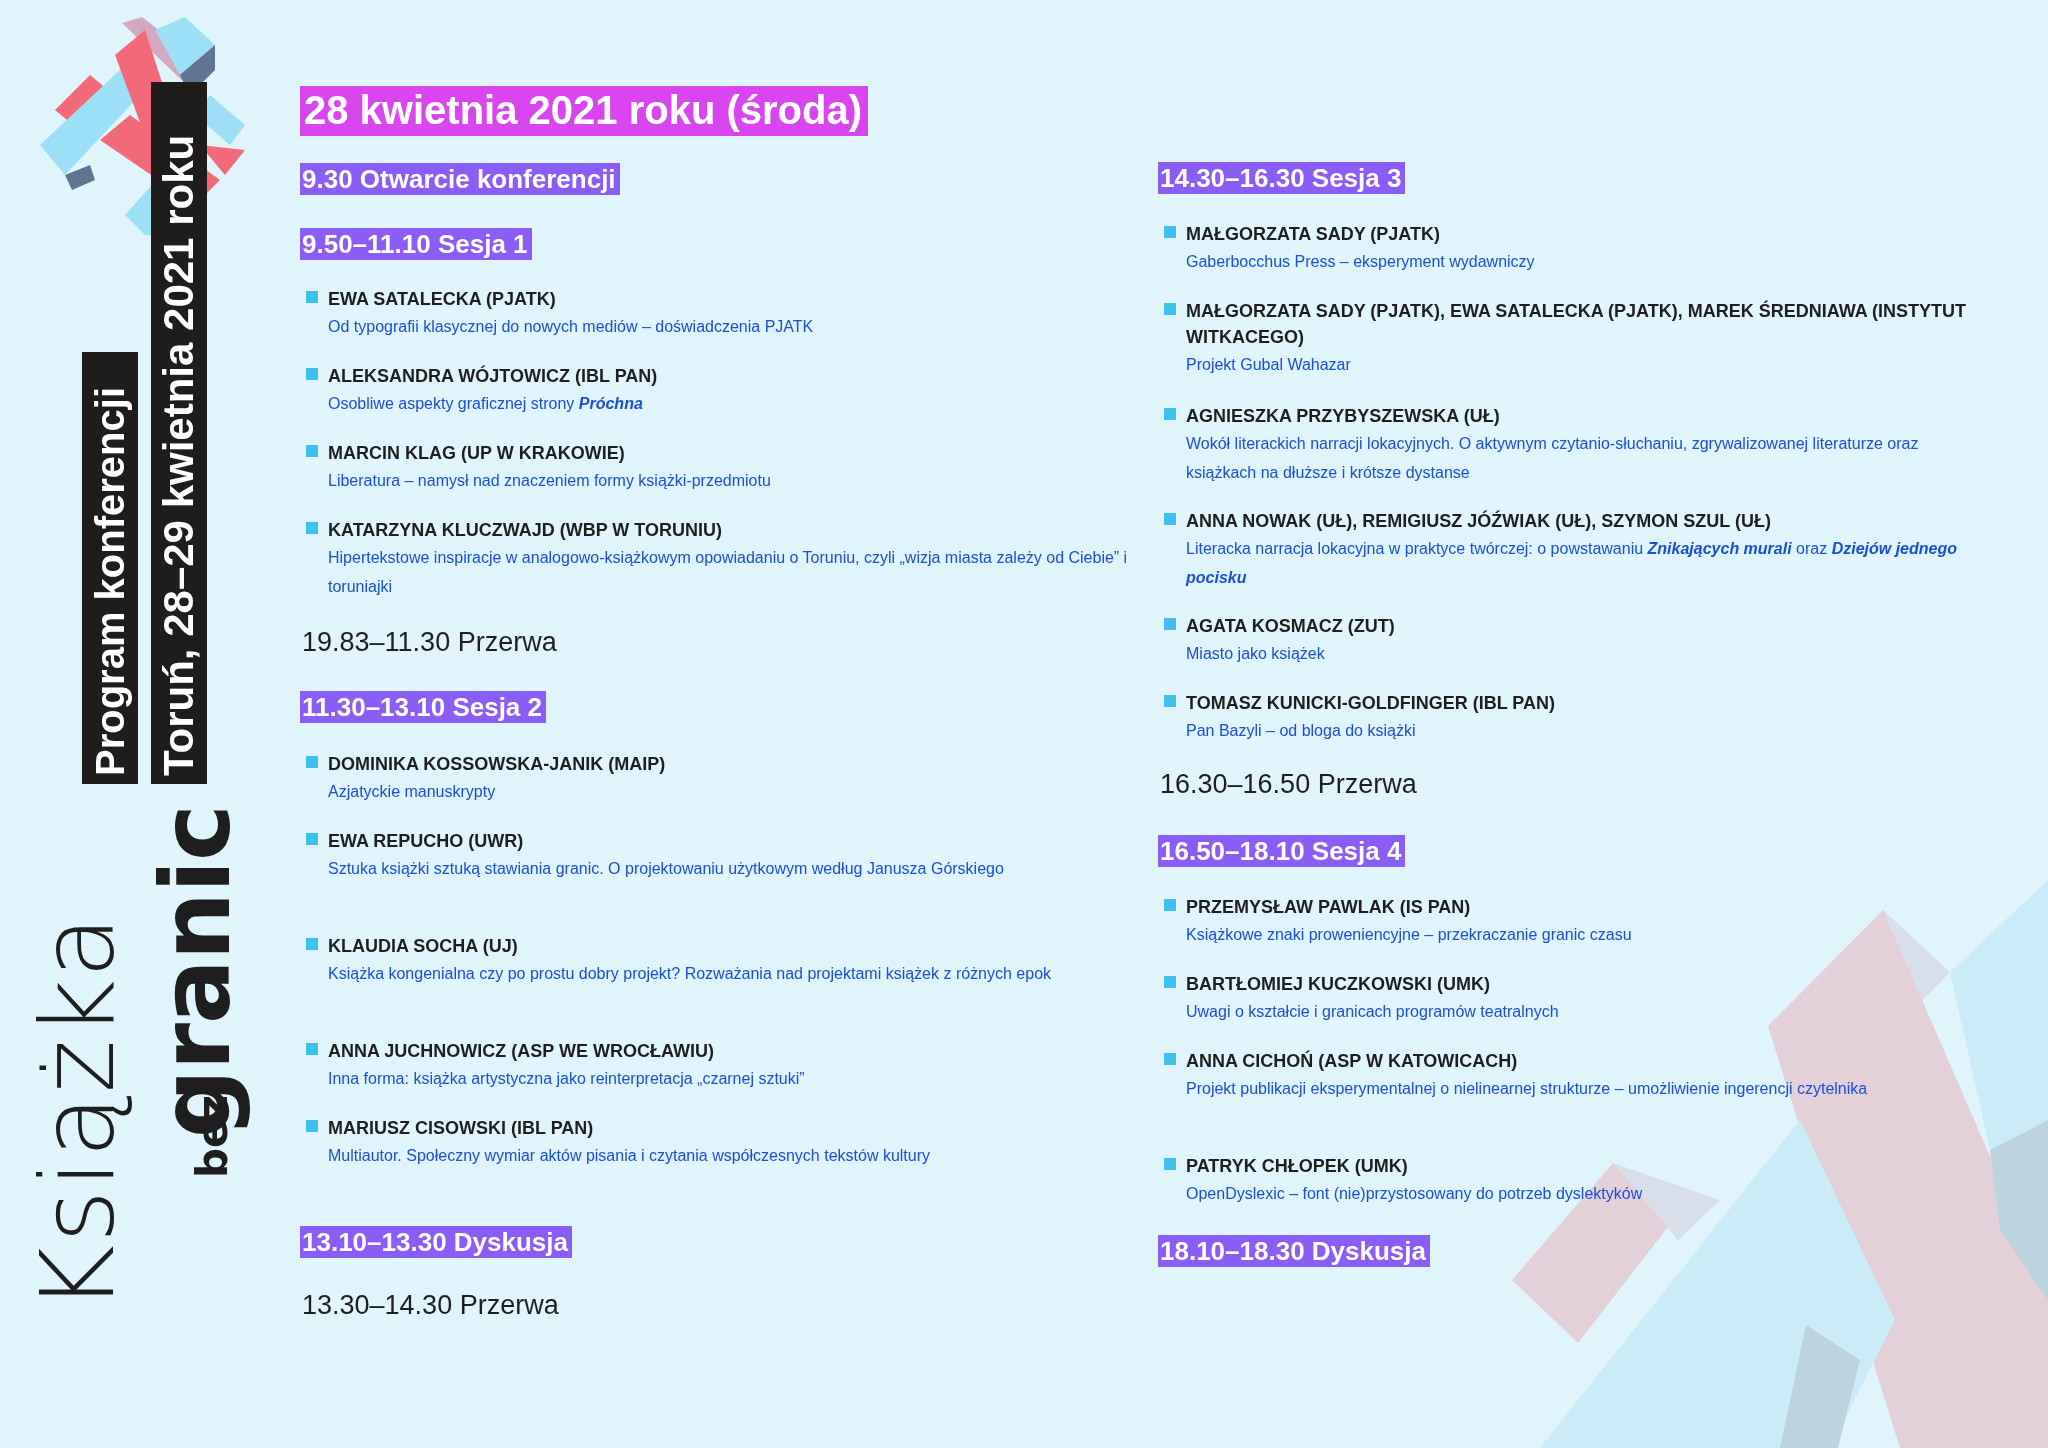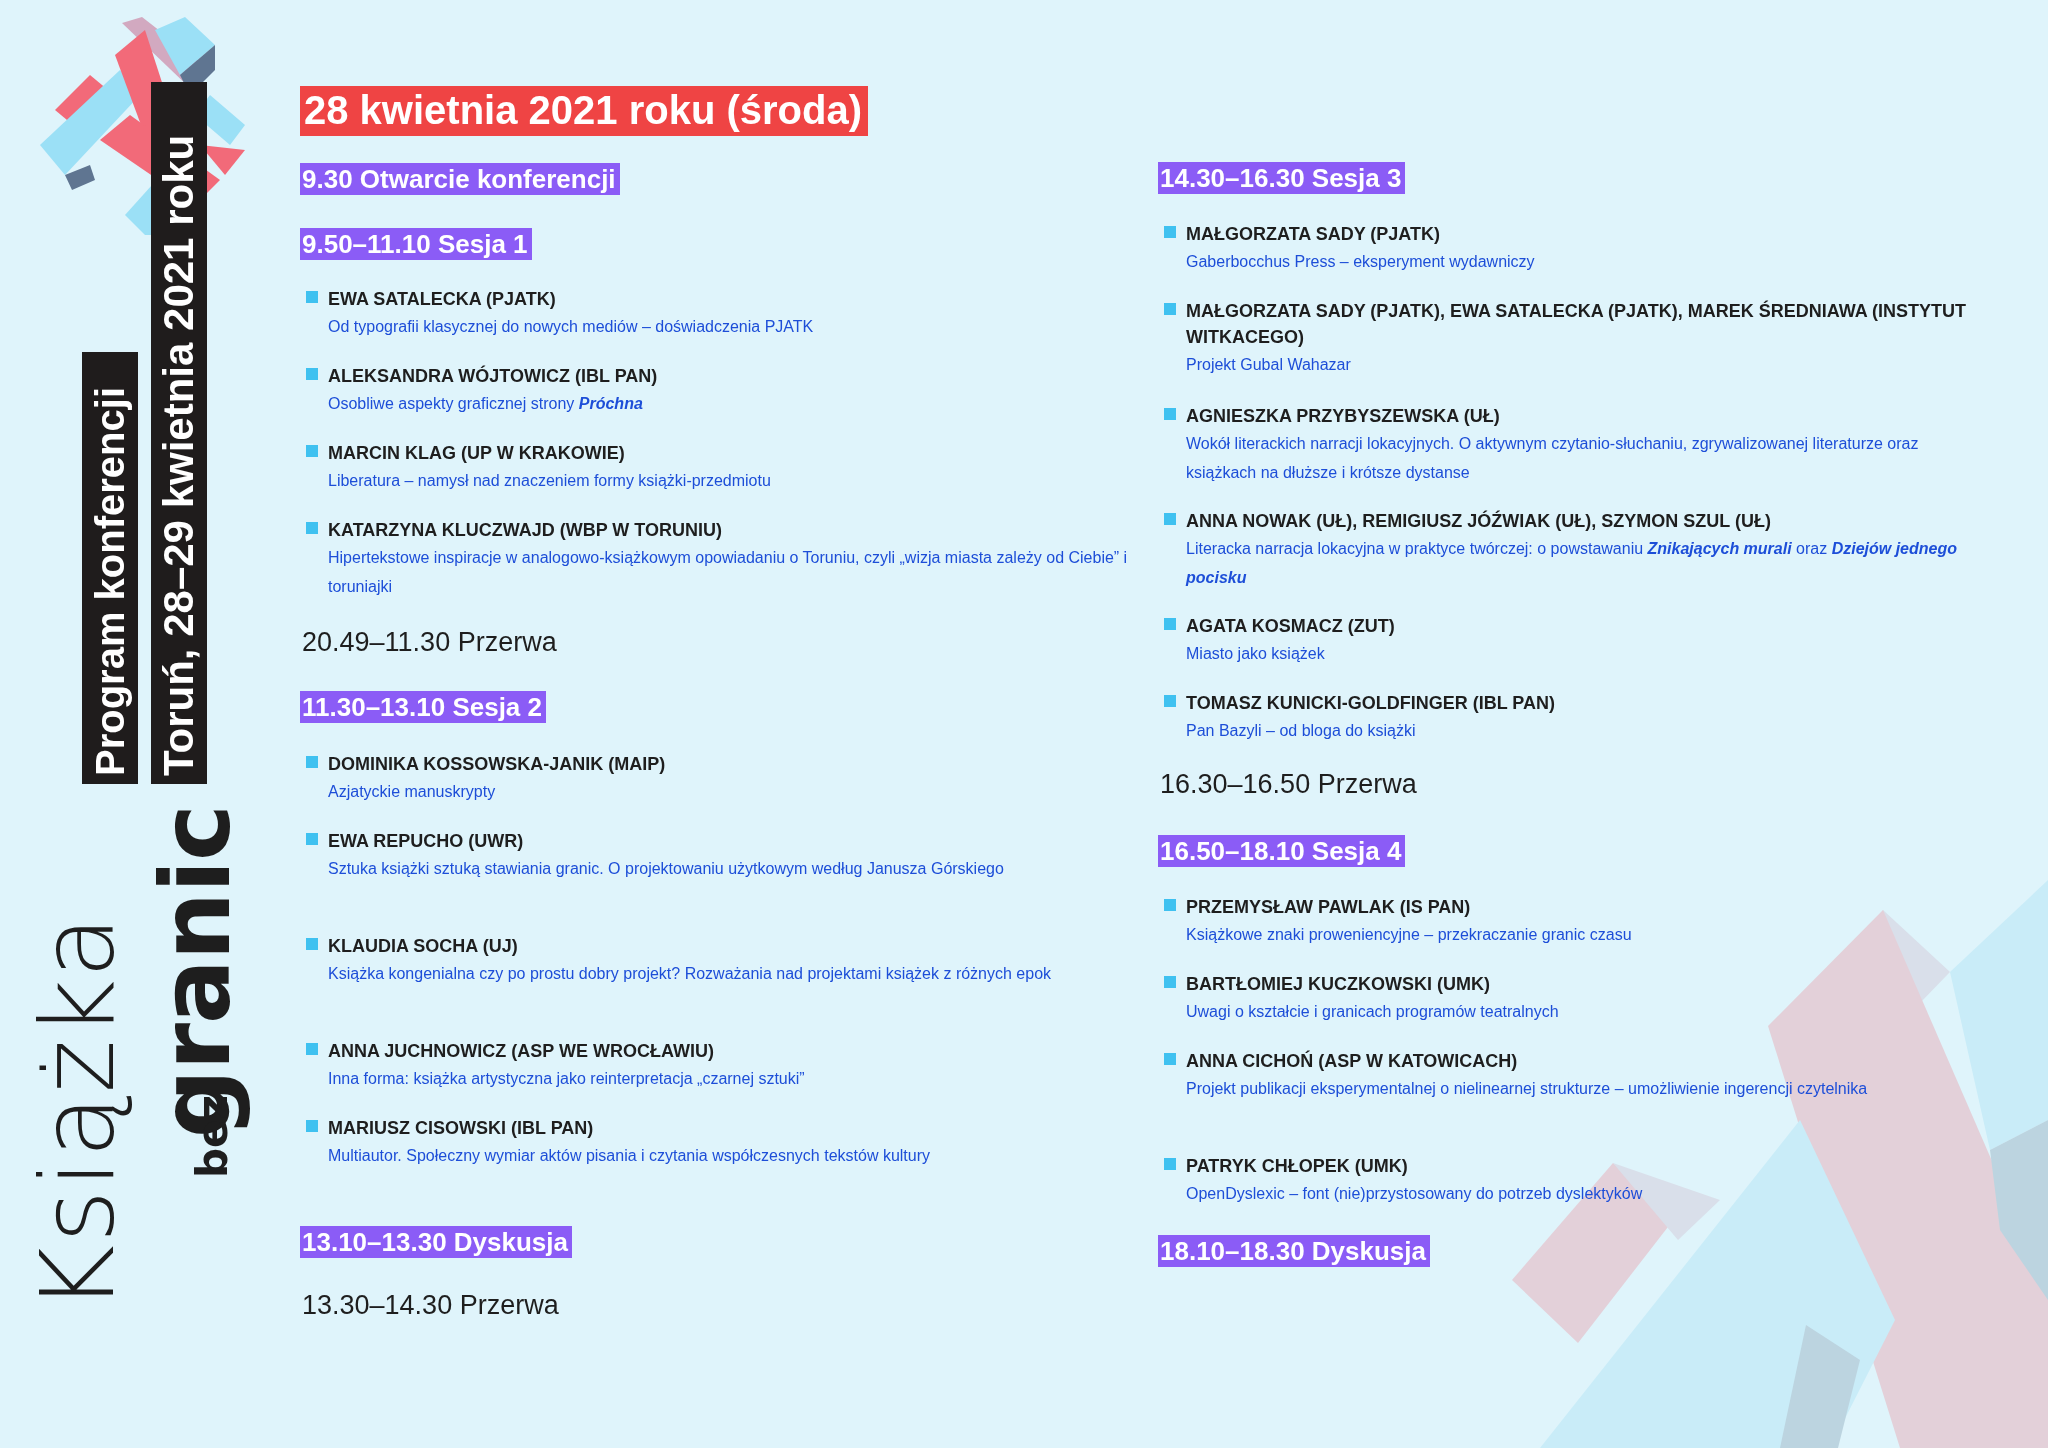--- a/index.html
+++ b/index.html
@@ -27,21 +27,21 @@
   .brand-granic { left:140px; top:1138px; font-size:96px; font-weight:bold; font-family:"DejaVu Sans", sans-serif; letter-spacing:-1px; }
   .brand-bez { left:188px; top:1178px; font-size:42px; font-weight:bold; font-family:"DejaVu Sans", sans-serif; }
 
   
   .col { position:absolute; top:0; }
   .col-left { left:300px; width:840px; }
   .col-right { left:1158px; width:820px; }
 
   .day-heading {
     position:absolute; left:300px; top:86px;
-    background:#ef4444; color:#fff; font-weight:bold; font-size:40px;
+    background:#d946ef; color:#fff; font-weight:bold; font-size:40px;
     padding:2px 6px 4px 4px; line-height:44px;
   }
   .hl {
     position:absolute; display:inline-block; background:#8b5cf6; color:#fff;
     font-weight:bold; font-size:26px; line-height:32px; padding:0 4px 0 2px;
     white-space:nowrap;
   }
   .break { position:absolute; font-size:27px; color:#1e1e1e; white-space:nowrap; }
 
   .talk { position:absolute; left:0; width:100%; }
@@ -116,21 +116,21 @@
     <span class="bullet"></span>
     <div class="speaker">MARCIN KLAG (UP W KRAKOWIE)</div>
     <div class="title">Liberatura – namysł nad znaczeniem formy książki-przedmiotu</div>
   </div>
   <div class="talk" style="top:517px;">
     <span class="bullet"></span>
     <div class="speaker">KATARZYNA KLUCZWAJD (WBP W TORUNIU)</div>
     <div class="title">Hipertekstowe inspiracje w analogowo-książkowym opowiadaniu o Toruniu, czyli „wizja miasta zależy od Ciebie” i toruniajki</div>
   </div>
 
-  <div class="break" style="left:2px; top:627px;">20.49–11.30 Przerwa</div>
+  <div class="break" style="left:2px; top:627px;">19.83–11.30 Przerwa</div>
 
   <div class="hl" style="left:0; top:691px;">11.30–13.10 Sesja 2</div>
 
   <div class="talk" style="top:751px;">
     <span class="bullet"></span>
     <div class="speaker">DOMINIKA KOSSOWSKA-JANIK (MAIP)</div>
     <div class="title">Azjatyckie manuskrypty</div>
   </div>
   <div class="talk" style="top:828px;">
     <span class="bullet"></span>

